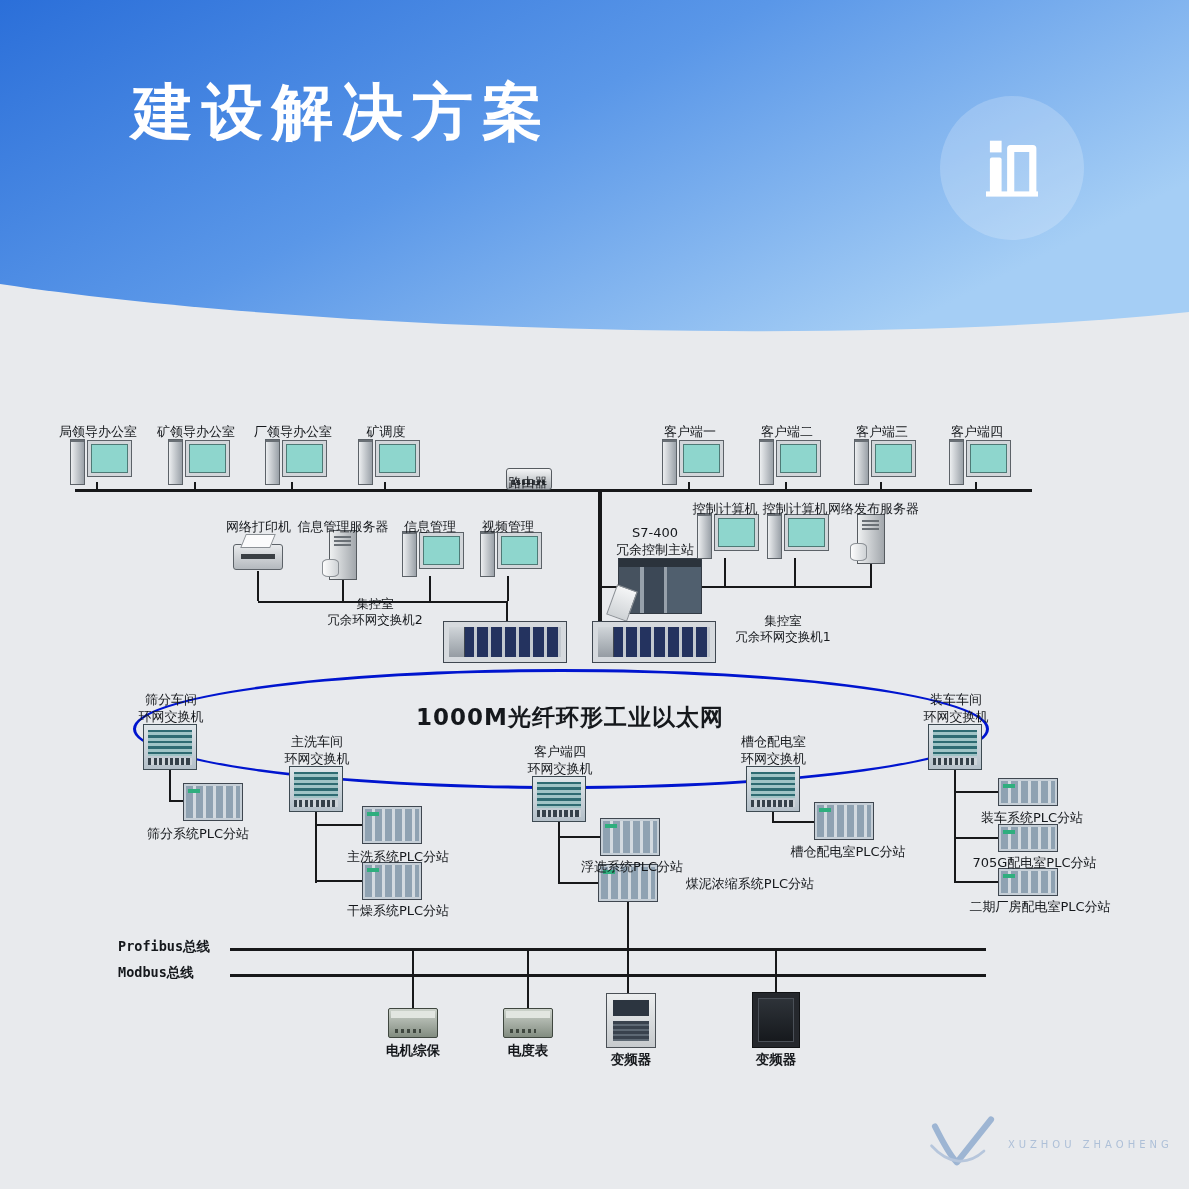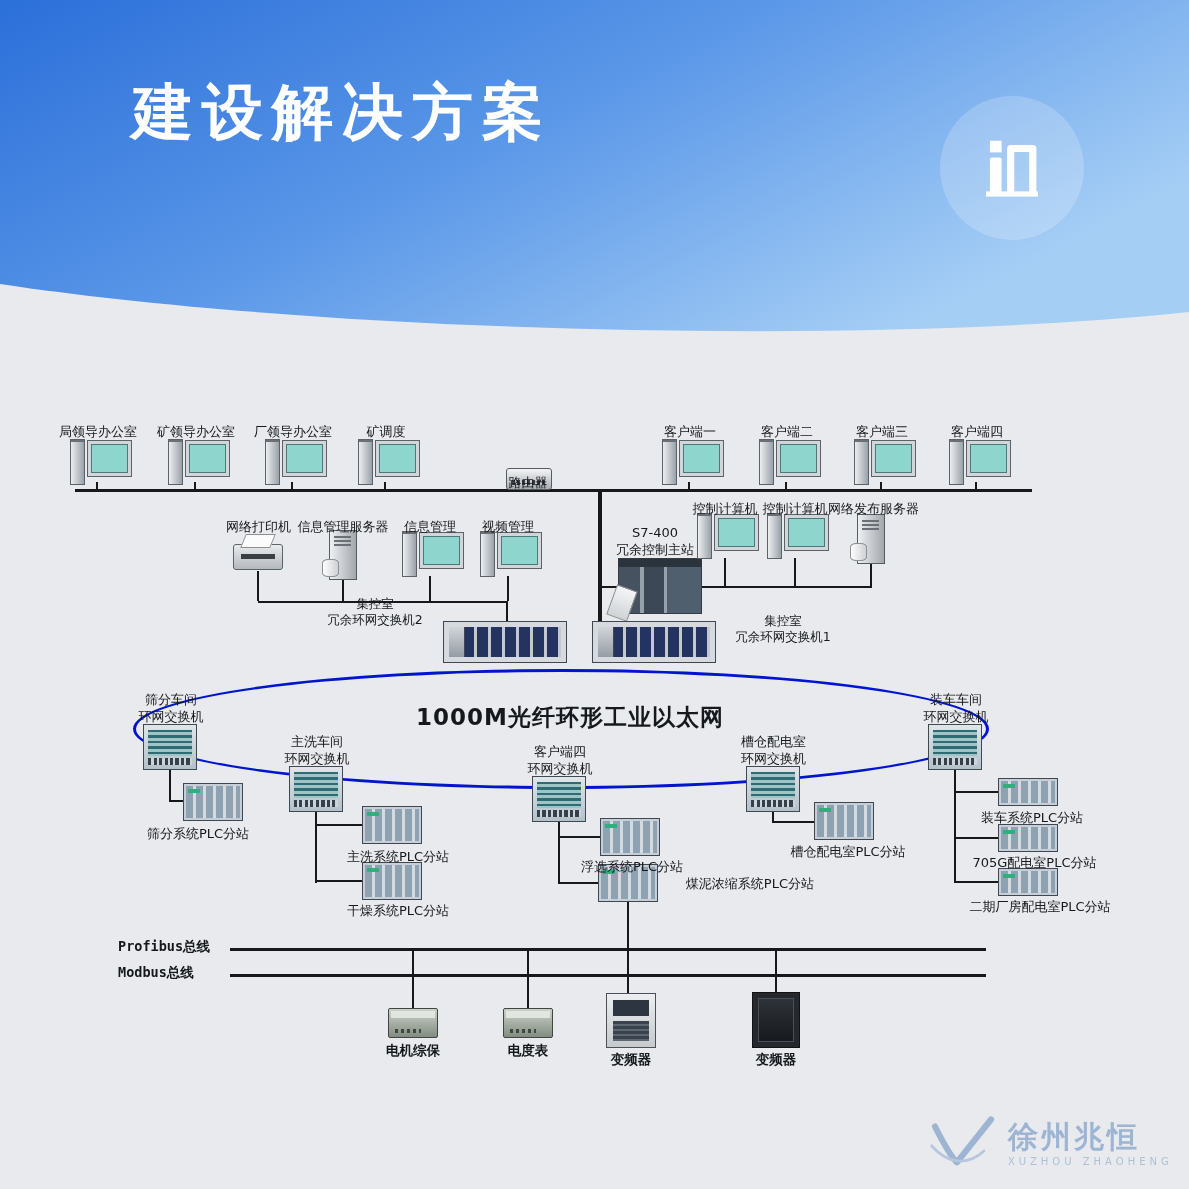--- a/index.html
+++ b/index.html
@@ -253,16 +253,15 @@
 <div class="lbl bold13" style="left:600px;top:1051px;width:62px">变频器</div>
 <div class="dev vfd2" style="left:752px;top:992px"></div>
 <div class="lbl bold13" style="left:746px;top:1051px;width:60px">变频器</div>
 
 <div class="footer">
   <svg width="70" height="58" viewBox="0 0 80 64" style="margin-right:10px">
     <path d="M8 12 C18 32 26 46 33 53 L72 4" fill="none" stroke="#9db5d3" stroke-width="7" stroke-linecap="round" stroke-linejoin="round"></path>
     <path d="M4 34 C22 54 44 58 64 40" fill="none" stroke="#b6c6dc" stroke-width="3" stroke-linecap="round"></path>
   </svg>
   <div>
-    <div class="logo-cn">徐州兆恒</div>
     <div class="logo-en">XUZHOU ZHAOHENG</div>
   </div>
 </div>
 
 </body></html>

